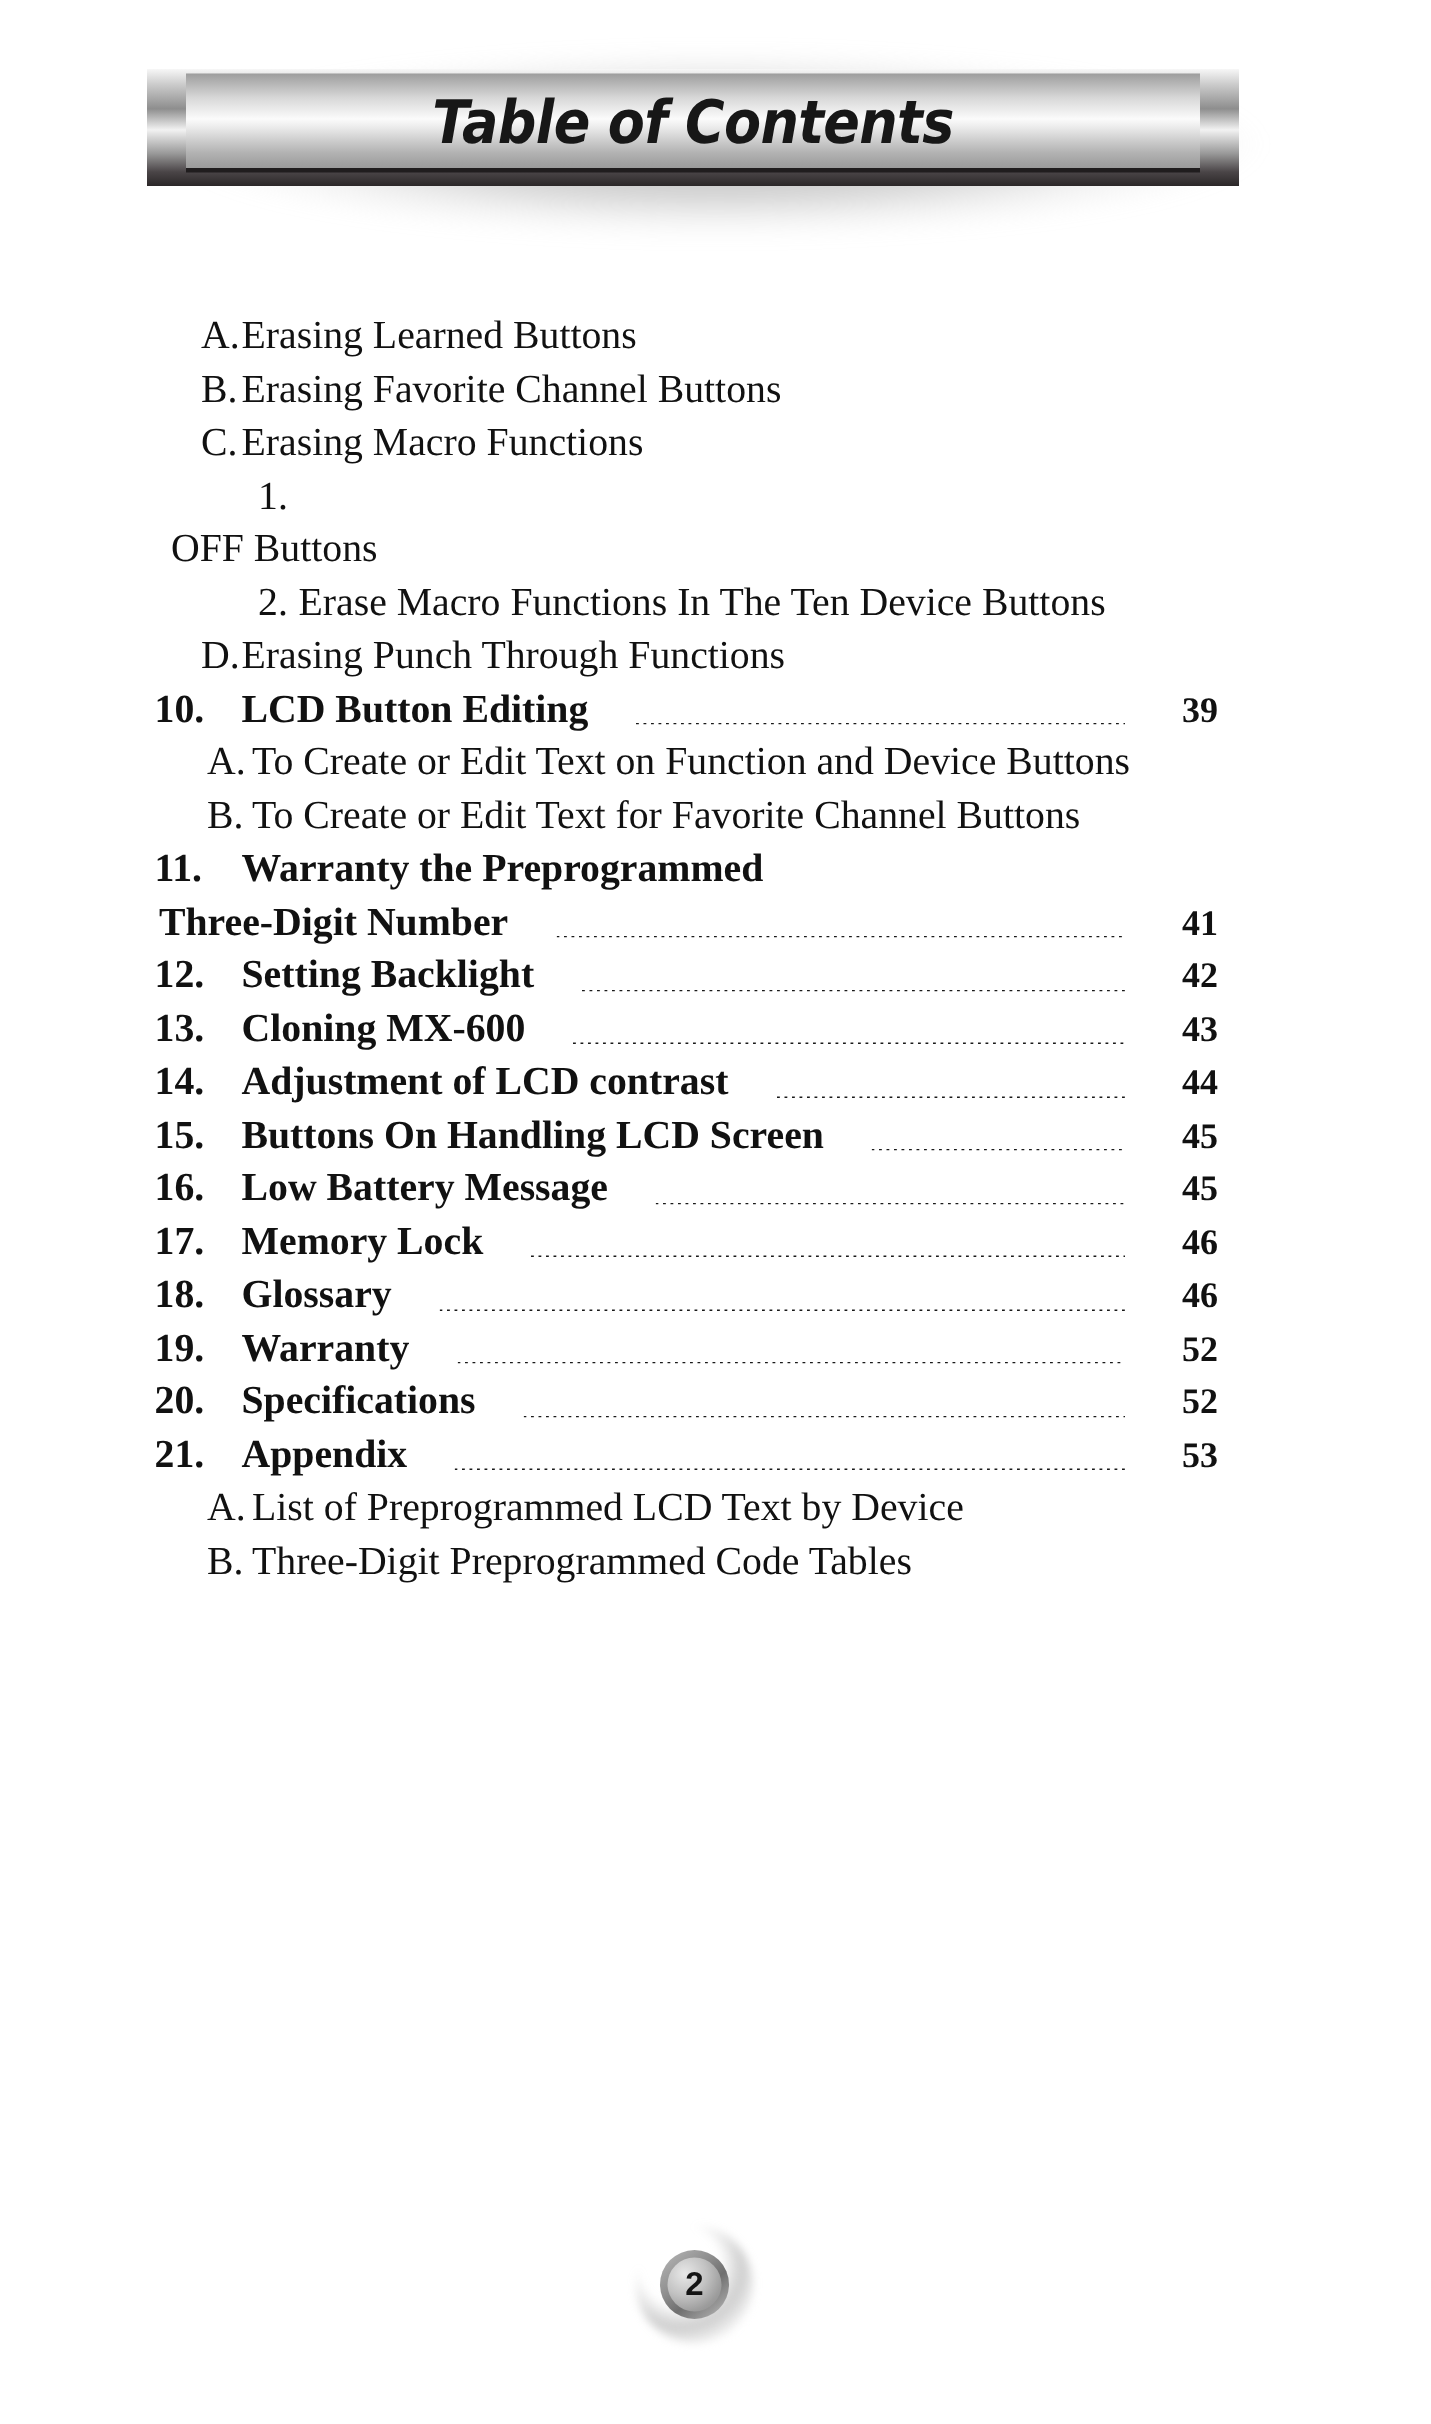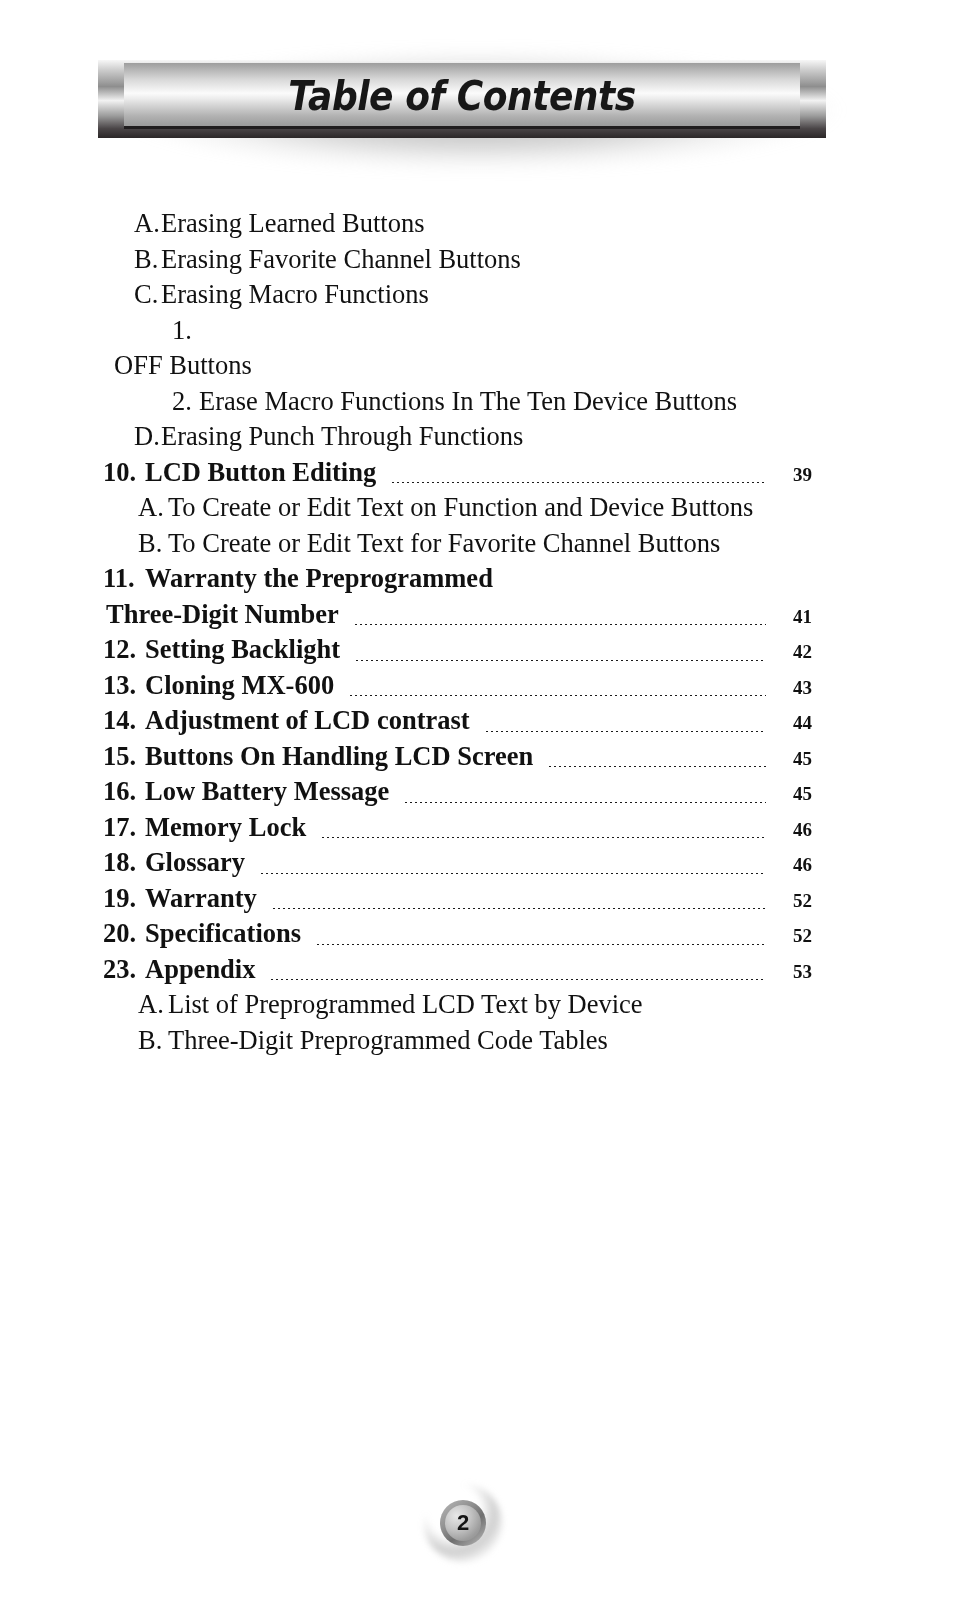--- a/index.html
+++ b/index.html
@@ -13,21 +13,21 @@
     position: relative;
     font-family: "Liberation Serif", "DejaVu Serif", serif;
     color: #111111;
     overflow: hidden;
   }
 
   
   .banner-wrap {
     position: absolute;
     left: 0;
-    top: 34px;
+    top: 20px;
     width: 954px;
     height: 150px;
   }
   
   .banner-glow {
     position: absolute;
     left: 62px;
     top: 2px;
     width: 830px;
     height: 148px;
@@ -110,21 +110,21 @@
   }
 
   
   .lvl-num   { padding-left: 103px; }
   .lvl-letter{ padding-left: 134px; }
   .lvl-letterA{ padding-left: 138px; }
   .lvl-digit { padding-left: 172px; }
   .lvl-cont  { padding-left: 114px; }
   .lvl-wrap2 { padding-left: 106px; }
 
-  .bold   { font-weight: bold; }
+  .bold   { font-weight: bold; gap: 16px; }
   .marker { display: inline-block; }
   .m-num  { min-width: 42px; }
   .m-let  { min-width: 27px; }
   .m-letw { min-width: 30px; }
   .m-dig  { min-width: 27px; }
 
   .label  { display: inline-block; }
 
   
   .leader {
@@ -143,21 +143,21 @@
     left: 0;
     right: 0;
     bottom: 0;
     height: 2px;
     background-image: radial-gradient(circle at 1px 1px, #1a1a1a 1px, rgba(0,0,0,0) 1.2px);
     background-size: 5px 2px;
     background-repeat: repeat-x;
   }
   .page {
     font-weight: bold;
-    font-size: 19px;
+    font-size: 24px;
     min-width: 36px;
     text-align: right;
     padding-right: 0;
   }
   .row-paged { padding-right: 142px; }
 
   
   .badge-wrap {
     position: absolute;
     left: 424px;
@@ -307,21 +307,21 @@
       <span class="leader"></span>
       <span class="page">52</span>
     </div>
     <div class="row lvl-num row-paged bold">
       <span class="marker m-num">20.</span>
       <span class="label">Specifications</span>
       <span class="leader"></span>
       <span class="page">52</span>
     </div>
     <div class="row lvl-num row-paged bold">
-      <span class="marker m-num">23.</span>
+      <span class="marker m-num">21.</span>
       <span class="label">Appendix</span>
       <span class="leader"></span>
       <span class="page">53</span>
     </div>
     <div class="row lvl-letterA">
       <span class="marker m-letw">A.</span>
       <span class="label">List of Preprogrammed LCD Text by Device</span>
     </div>
     <div class="row lvl-letterA">
       <span class="marker m-letw">B.</span>

